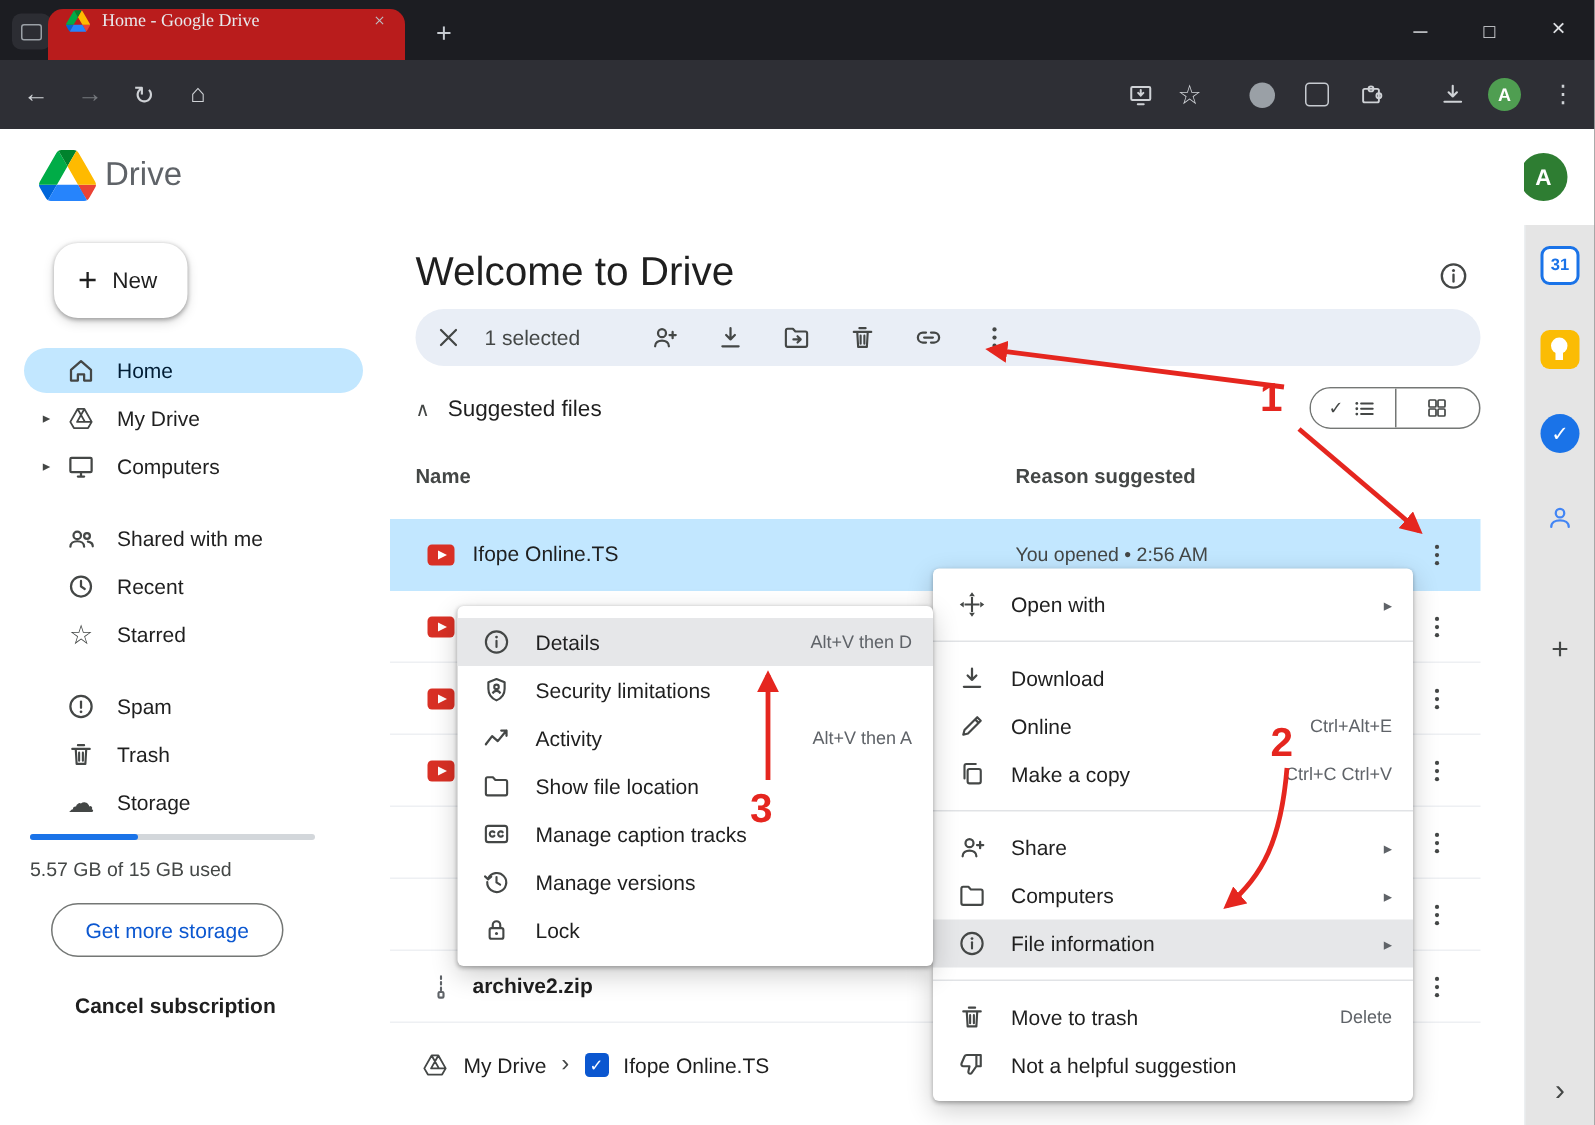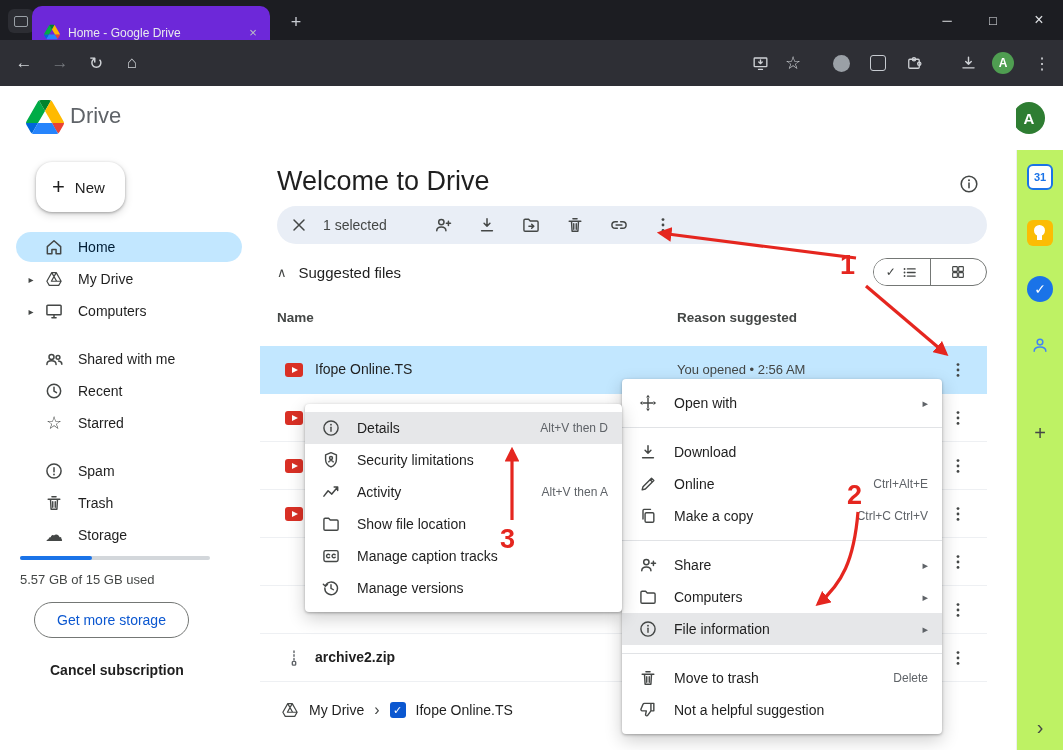--- a/index.html
+++ b/index.html
@@ -7,22 +7,22 @@
           font-family:"Liberation Sans", sans-serif; -webkit-font-smoothing:antialiased;}
   .ic{display:inline-flex;align-items:center;justify-content:center;}
   svg.icon{width:20px;height:20px;display:block;}
   button{background:none;border:none;padding:0;margin:0;font:inherit;color:inherit;cursor:pointer;}
   input{font:inherit;background:transparent;border:none;outline:none;color:inherit;padding:0;}
 
   
   #titlebar{position:absolute;left:0;top:0;width:1063px;height:40px;background:#1c1d22;}
   #tab-actions{position:absolute;left:8px;top:9px;width:26px;height:24px;border-radius:6px;background:#2c2d33;}
   #tab-actions span{display:block;width:12px;height:9px;border:1.5px solid #9aa0a6;border-radius:2px;margin:6px auto;}
-  #tab{position:absolute;left:32px;top:6px;width:238px;height:34px;background:#6d28d9;border-radius:10px 10px 0 0;
-       display:flex;align-items:flex-end;padding:0 8px;box-sizing:border-box;color:#e8eaed;font-size:12px;}
+  #tab{position:absolute;left:32px;top:6px;width:238px;height:34px;background:#b91c1c;border-radius:10px 10px 0 0;
+       display:flex;align-items:flex-start;padding:0 8px;box-sizing:border-box;color:#e8eaed;font-size:12px;font-family:Liberation Serif, serif;}
   #tab .fav{width:16px;height:16px;margin:0 8px 0 4px;}
   #tab .t{flex:1;white-space:nowrap;overflow:hidden;}
   #tab .x{color:#bdc1c6;font-size:13px;width:18px;text-align:center;}
   #newtab{position:absolute;left:284px;top:10px;color:#c7cbd1;font-size:18px;width:24px;height:24px;}
   .winbtn{position:absolute;top:0;height:40px;width:46px;color:#dfe1e5;font-size:13px;display:flex;align-items:center;justify-content:center;}
   #navbar{position:absolute;left:0;top:40px;width:1063px;height:46px;background:#2e2f35;}
   .navic{position:absolute;top:11px;width:24px;height:24px;color:#cfd2d6;font-size:17px;display:flex;align-items:center;justify-content:center;}
   #urlbar{position:absolute;left:155px;top:47px;width:590px;height:32px;background:#1c1d22;border-radius:16px;
           display:flex;align-items:center;color:#dfe1e5;font-size:13px;}
   #urlbar .site{margin:0 8px 0 14px;color:#bdc1c6;}
@@ -55,21 +55,21 @@
   .navitem.active{background:#c2e7ff;color:#001d35;}
   .glyph18{font-size:18px;line-height:1;color:#444746;}
   #progress{position:absolute;left:20px;top:406px;width:190px;height:4px;border-radius:2px;background:#d3d7db;}
   #progress .fill{width:72px;height:4px;border-radius:2px;background:#1a73e8;}
   #storage-text{position:absolute;left:20px;top:422px;font-size:13px;color:#444746;}
   #morebtn{position:absolute;left:34px;top:452px;height:36px;border:1px solid #747775;border-radius:18px;
            padding:0 22px;display:flex;align-items:center;font-size:14px;font-weight:500;color:#0b57d0;background:#fff;}
   #cancel-sub{position:absolute;left:50px;top:512px;font-size:14px;font-weight:600;color:#1f1f1f;}
 
   
-  #rail{position:absolute;right:0;top:150px;width:46px;bottom:0;background:#bef264;border-left:1px solid #eceff1;}
+  #rail{position:absolute;right:0;top:150px;width:46px;bottom:0;background:#e5e5e5;border-left:1px solid #eceff1;}
   .railbtn{position:absolute;left:10px;width:26px;height:26px;}
   #cal{background:#fff;border:2px solid #1a73e8;border-radius:6px;box-sizing:border-box;color:#1a73e8;
        font-size:11px;font-weight:700;display:flex;align-items:center;justify-content:center;}
   #keep{background:#fbbc04;border-radius:6px;position:relative;}
   #keep i{position:absolute;left:7px;top:5px;width:11px;height:11px;border-radius:50%;background:#fff;}
   #keep b{position:absolute;left:10px;top:15px;width:5px;height:5px;background:#fff;}
   #tasks{background:#1a73e8;border-radius:50%;color:#fff;font-size:14px;display:flex;align-items:center;justify-content:center;}
   .railglyph{color:#444746;font-size:20px;display:flex;align-items:center;justify-content:center;}
 
   
@@ -763,20 +763,26 @@
           <use href="#i-cc"></use>
         </svg>
       <span class="lbl">Manage caption tracks</span>
     </div>
     <div class="mi">
       <svg class="micon">
           <use href="#i-history"></use>
         </svg>
       <span class="lbl">Manage versions</span>
     </div>
+    <div class="mi">
+      <svg class="micon">
+          <use href="#i-lock"></use>
+        </svg>
+      <span class="lbl">Lock</span>
+    </div>
   </div>
 
   <svg id="ann-svg" width="1063" height="750">
     <defs>
       <marker id="ah" markerWidth="4.6" markerHeight="4.6" refX="3.6" refY="2.3" orient="auto">
         <path d="M0 0 L4.6 2.3 L0 4.6 Z" fill="#e5261f"></path>
       </marker>
     </defs>
     <path d="M856 258 L660 233" stroke="#e5261f" stroke-width="3.2" fill="none" marker-end="url(#ah)"></path>
     <path d="M866 286 L946 354" stroke="#e5261f" stroke-width="3.2" fill="none" marker-end="url(#ah)"></path>

